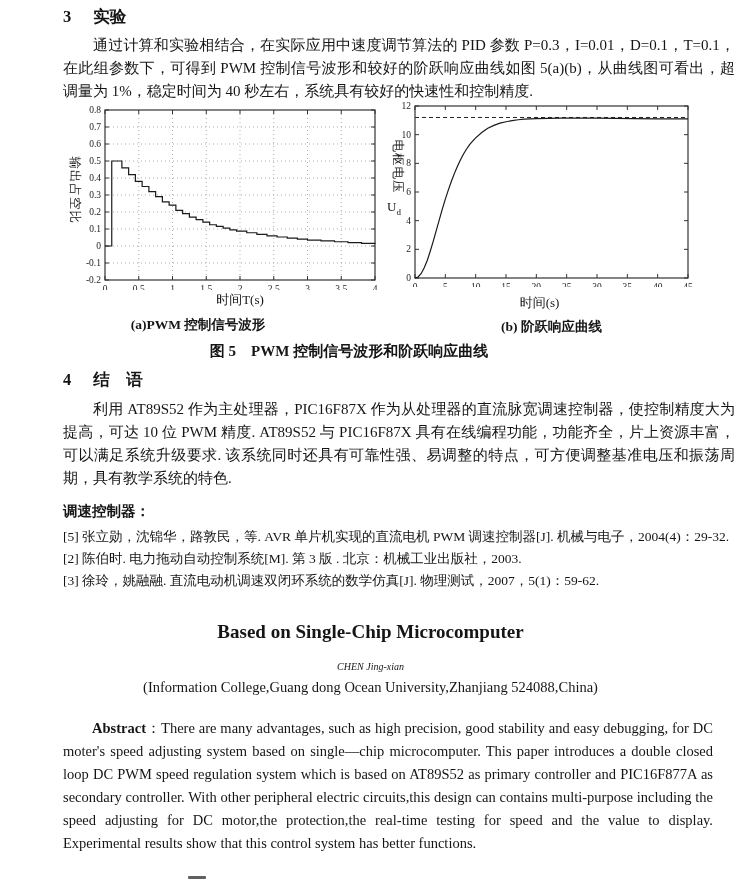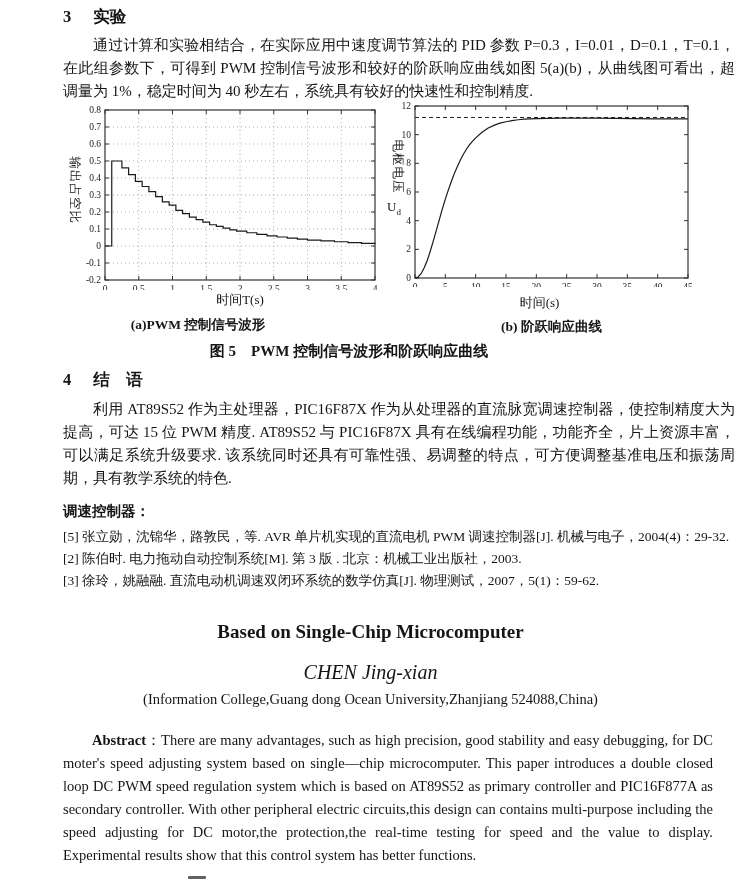--- a/index.html
+++ b/index.html
@@ -32,21 +32,21 @@
   .box  { fill:none; stroke:#333; stroke-width:1.2; }
   .curve{ fill:none; stroke:#1a1a1a; stroke-width:1.2; }
   .tl   { font-size:9.5px; fill:#222; font-family:"Liberation Serif",serif; }
   
   .refs { margin-top:12px; }
   .refs-heading { font-size:14.5px; font-weight:bold; margin-bottom:5px; }
   .ref-item { font-size:13.5px; line-height:22px; width:672px; }
   
   .en-block { width:615px; margin-top:26px; }
   .en-title { text-align:center; font-size:19px; font-weight:bold; line-height:28px; }
-  .en-author { text-align:center; font-style:italic; font-size:20px; margin-top:15px; }
+  .en-author { text-align:center; font-style:italic; font-size:10px; margin-top:15px; }
   .en-affil { text-align:center; font-size:14.5px; margin-top:7px; }
   .abstract { width:650px; margin-top:21px; font-size:14.5px; line-height:23px; text-align:justify; text-indent:2em; }
   .abstract b { font-weight:bold; }
   .cutoff-mark { position:absolute; left:188px; top:876px; width:18px; height:3px; background:#3a3a3a; border-radius:1px; opacity:.8; }
 </style>
 </head>
 <body>
 
 <div class="page">
   <div class="content">
@@ -206,21 +206,21 @@
       <div class="sub-caption" style="left:352px; top:214px; width:273px;">(b) 阶跃响应曲线</div>
 
       <div class="fig-caption">图 5　PWM 控制信号波形和阶跃响应曲线</div>
     </div>
 
     <div class="sec-heading h4">
       <span class="num">4</span>
       <span>结　语</span>
     </div>
 
-    <p class="cn-para para4">利用 AT89S52 作为主处理器，PIC16F87X 作为从处理器的直流脉宽调速控制器，使控制精度大为提高，可达 15 位 PWM 精度. AT89S52 与 PIC16F87X 具有在线编程功能，功能齐全，片上资源丰富，可以满足系统升级要求. 该系统同时还具有可靠性强、易调整的特点，可方便调整基准电压和振荡周期，具有教学系统的特色.</p>
+    <p class="cn-para para4">利用 AT89S52 作为主处理器，PIC16F87X 作为从处理器的直流脉宽调速控制器，使控制精度大为提高，可达 10 位 PWM 精度. AT89S52 与 PIC16F87X 具有在线编程功能，功能齐全，片上资源丰富，可以满足系统升级要求. 该系统同时还具有可靠性强、易调整的特点，可方便调整基准电压和振荡周期，具有教学系统的特色.</p>
 
     <div class="refs">
       <div class="refs-heading">调速控制器：</div>
       <div class="ref-item">[5] 张立勋，沈锦华，路敦民，等. AVR 单片机实现的直流电机 PWM 调速控制器[J]. 机械与电子，2004(4)：29-32.</div>
       <div class="ref-item">[2] 陈伯时. 电力拖动自动控制系统[M]. 第 3 版 . 北京：机械工业出版社，2003.</div>
       <div class="ref-item">[3] 徐玲，姚融融. 直流电动机调速双闭环系统的数学仿真[J]. 物理测试，2007，5(1)：59-62.</div>
     </div>
 
     <div class="en-block">
       <div class="en-title">

